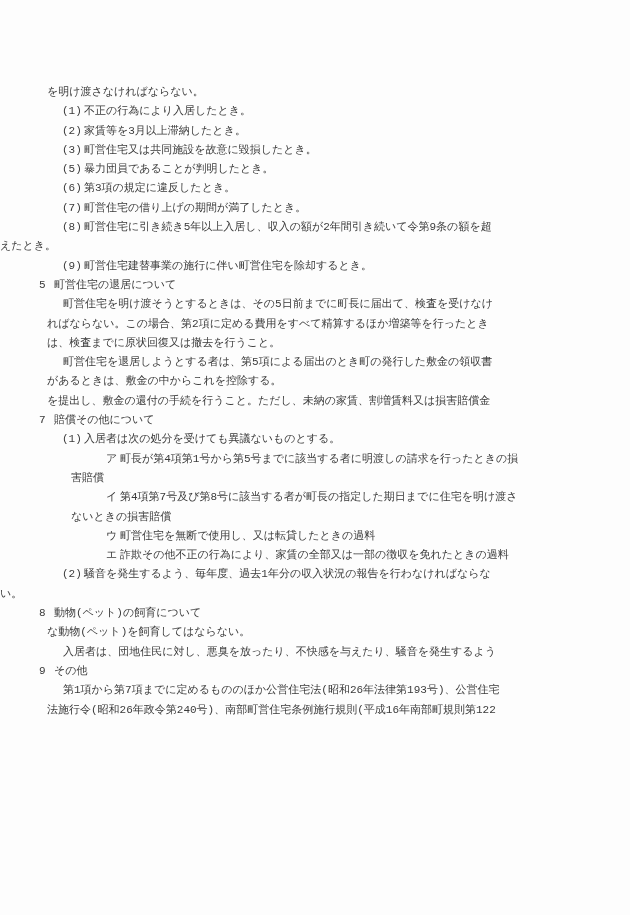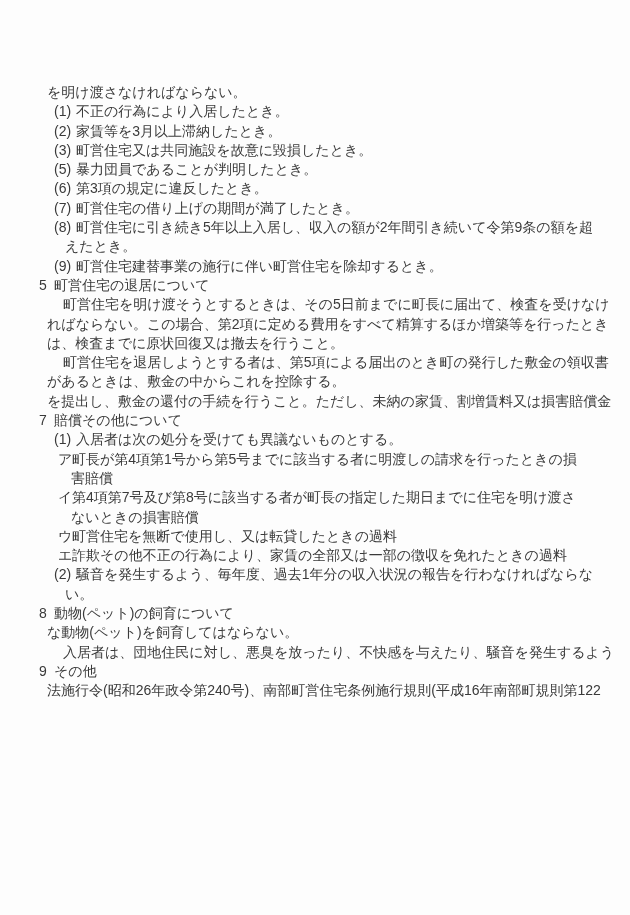--- a/index.html
+++ b/index.html
@@ -9,46 +9,46 @@
   body {
     width: 630px;
     height: 915px;
     background: #fdfdfd;
     overflow: hidden;
   }
   .page {
     position: relative;
     width: 630px;
     height: 915px;
-    font-family: Liberation Sans, sans-serif;
-    font-size: 14px;
+    font-family: Liberation Mono, monospace;
+    font-size: 11px;
     line-height: 19.3px;
     color: #3a3a3a;
   }
   .lines {
     padding-top: 83px;
   }
   .line {
     white-space: nowrap;
     height: 19.3px;
   }
   .marker {
     display: inline-block;
     vertical-align: top;
   }
   
   .section-heading { padding-left: 39px; }
   .section-heading .marker { width: 15px; }
-  .item { padding-left: 54px; }
+  .item { padding-left: 54px; margin-left: 8px; }
   .item .marker { width: 22px; }
-  .sub-item { padding-left: 58px; }
+  .sub-item { padding-left: 106px; }
   .sub-item .marker { width: 14px; }
   .body-first { padding-left: 63px; }
   .body-cont { padding-left: 47px; }
-  .item-cont { padding-left: 65px; }
+  .item-cont { }
   .sub-item-cont { padding-left: 71px; }
 </style>
 </head>
 <body style="background: rgb(253, 253, 253);">
 
 <div class="page" style="color: rgb(58, 58, 58);">
   <div class="lines">
       <div class="line body-cont"><span>を明け渡さなければならない。</span></div>
       <div class="line item"><span class="marker">(1)</span><span>不正の行為により入居したとき。</span></div>
       <div class="line item"><span class="marker">(2)</span><span>家賃等を3月以上滞納したとき。</span></div>
@@ -73,15 +73,16 @@
       <div class="line sub-item"><span class="marker">イ</span><span>第4項第7号及び第8号に該当する者が町長の指定した期日までに住宅を明け渡さ</span></div>
       <div class="line sub-item-cont"><span>ないときの損害賠償</span></div>
       <div class="line sub-item"><span class="marker">ウ</span><span>町営住宅を無断で使用し、又は転貸したときの過料</span></div>
       <div class="line sub-item"><span class="marker">エ</span><span>詐欺その他不正の行為により、家賃の全部又は一部の徴収を免れたときの過料</span></div>
       <div class="line item"><span class="marker">(2)</span><span>騒音を発生するよう、毎年度、過去1年分の収入状況の報告を行わなければならな</span></div>
       <div class="line item-cont"><span>い。</span></div>
       <div class="line section-heading"><span class="marker">8</span><span>動物(ペット)の飼育について</span></div>
       <div class="line body-cont"><span>な動物(ペット)を飼育してはならない。</span></div>
       <div class="line body-first"><span>入居者は、団地住民に対し、悪臭を放ったり、不快感を与えたり、騒音を発生するよう</span></div>
       <div class="line section-heading"><span class="marker">9</span><span>その他</span></div>
+      <div class="line body-first"><span>第1項から第7項までに定めるもののほか公営住宅法(昭和26年法律第193号)、公営住宅</span></div>
       <div class="line body-cont"><span>法施行令(昭和26年政令第240号)、南部町営住宅条例施行規則(平成16年南部町規則第122</span></div>
     </div>
 </div>
 
 </body></html>

